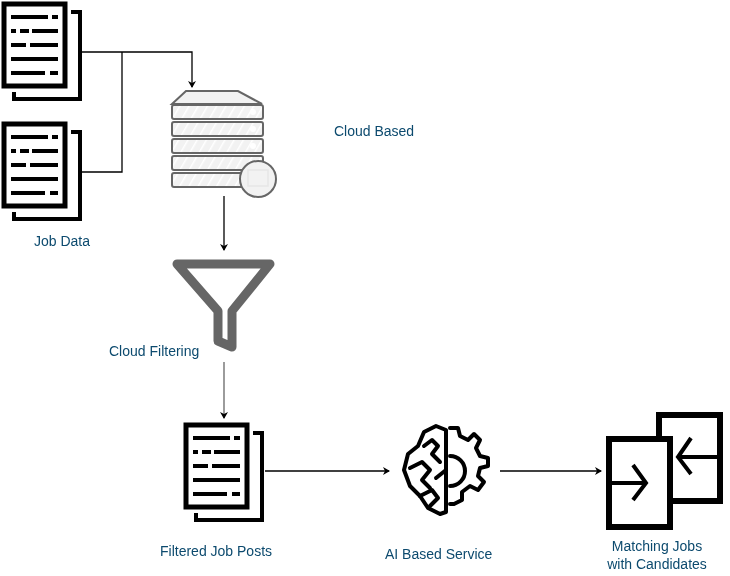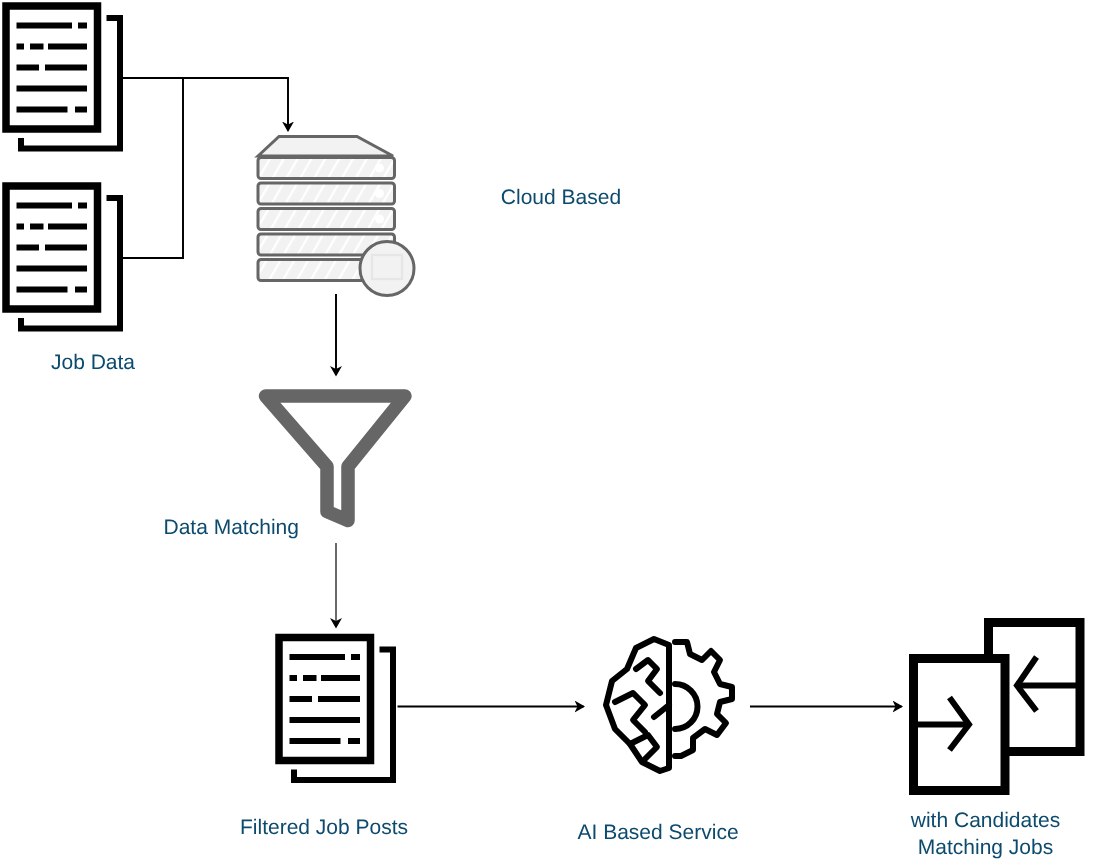--- a/index.html
+++ b/index.html
@@ -125,22 +125,22 @@
     <line x1="609" y1="483" x2="645" y2="483" stroke-width="4"></line>
   </g>
 </svg>
 
 <div class="label" style="left:10px; top:232px;margin-left:24px;">Job Data</div>
 
 <div class="label center" style="left:294px; top:122px; width:160px;">
   <div>Cloud Based</div>
 </div>
 
-<div class="label" style="left:109px; top:342px;">Data Matching</div>
+<div class="label" style="left:109px; top:342px;">Cloud Filtering</div>
 
 <div class="label" style="left:160px; top:542px;">Filtered Job Posts</div>
 
 <div class="label" style="left:385px; top:545px;">AI Based Service</div>
 
 <div class="label center" style="left:590px; top:537px; width:134px; line-height:18px;">
+  <div>Matching Jobs</div>
   <div>with Candidates</div>
-  <div>Matching Jobs</div>
 </div>
 
 </body></html>

